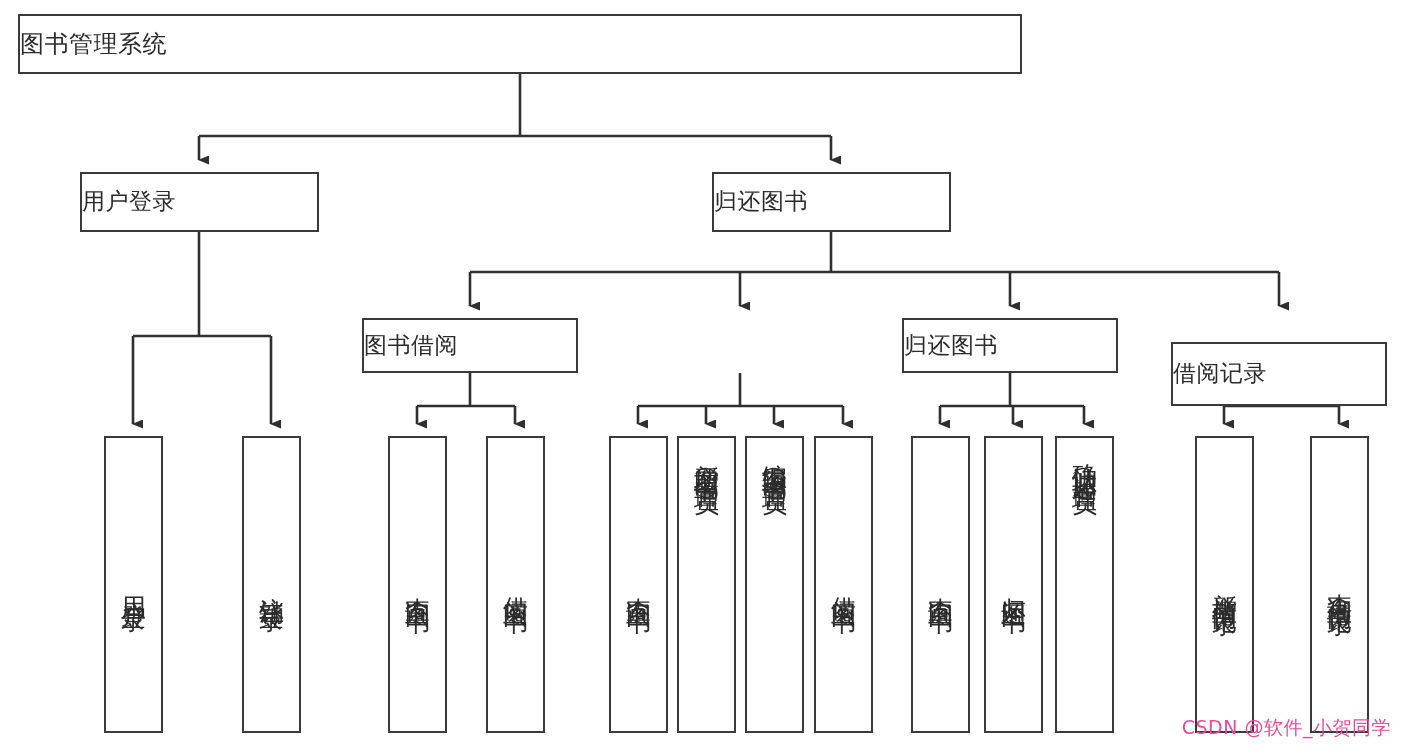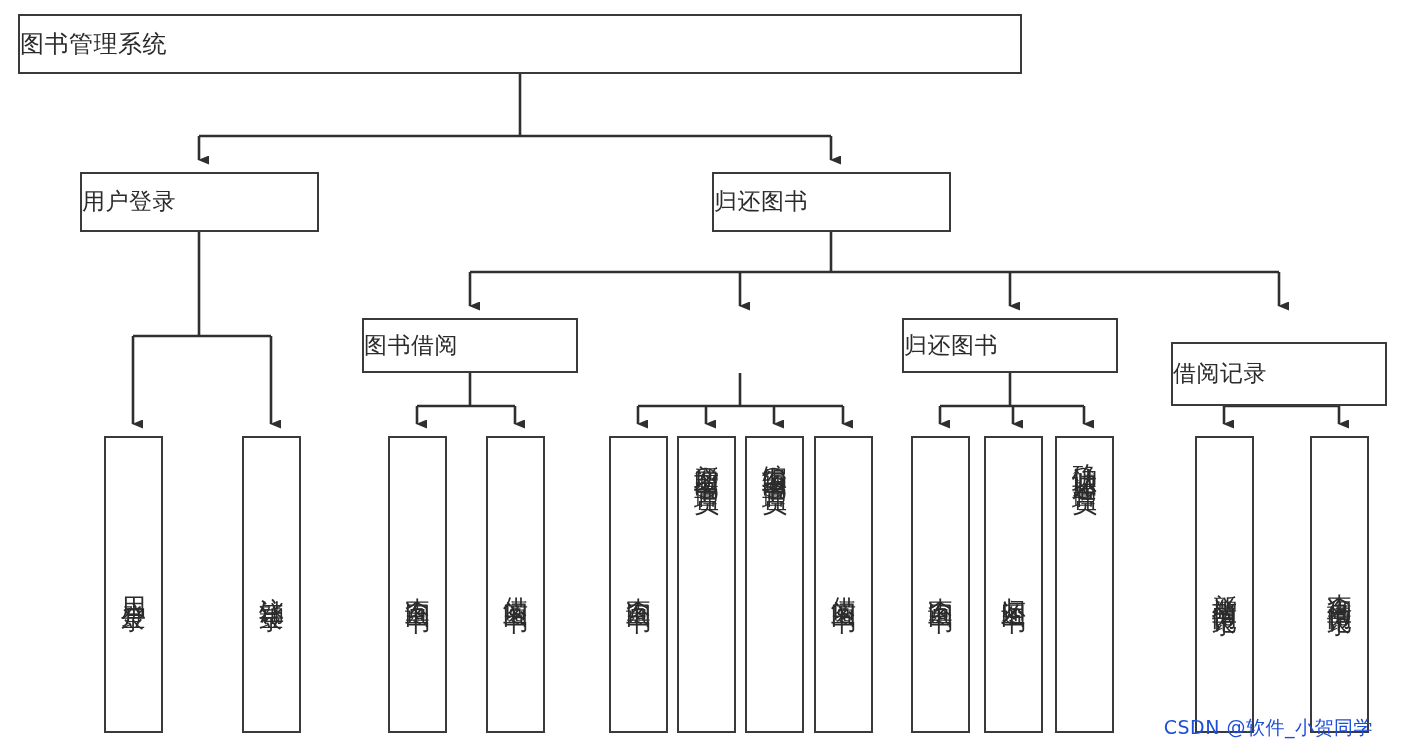--- a/index.html
+++ b/index.html
@@ -63,24 +63,24 @@
     line-height: 1.0;
     letter-spacing: 4px;
     white-space: nowrap;
   }
   .node.vert.centered {
     align-items: center;
     padding-top: 0;
   }
   #watermark {
     position: absolute;
-    right: 32px;
+    right: 14px;
     bottom: 6px;
     font-size: 19px;
-    color: #1d4ed8;
+    color: #ec4899;
     letter-spacing: 0.5px;
     z-index: 5;
     white-space: nowrap;
   }
 </style>
 </head>
 <body>
 
 <div id="diagram-root">
 

